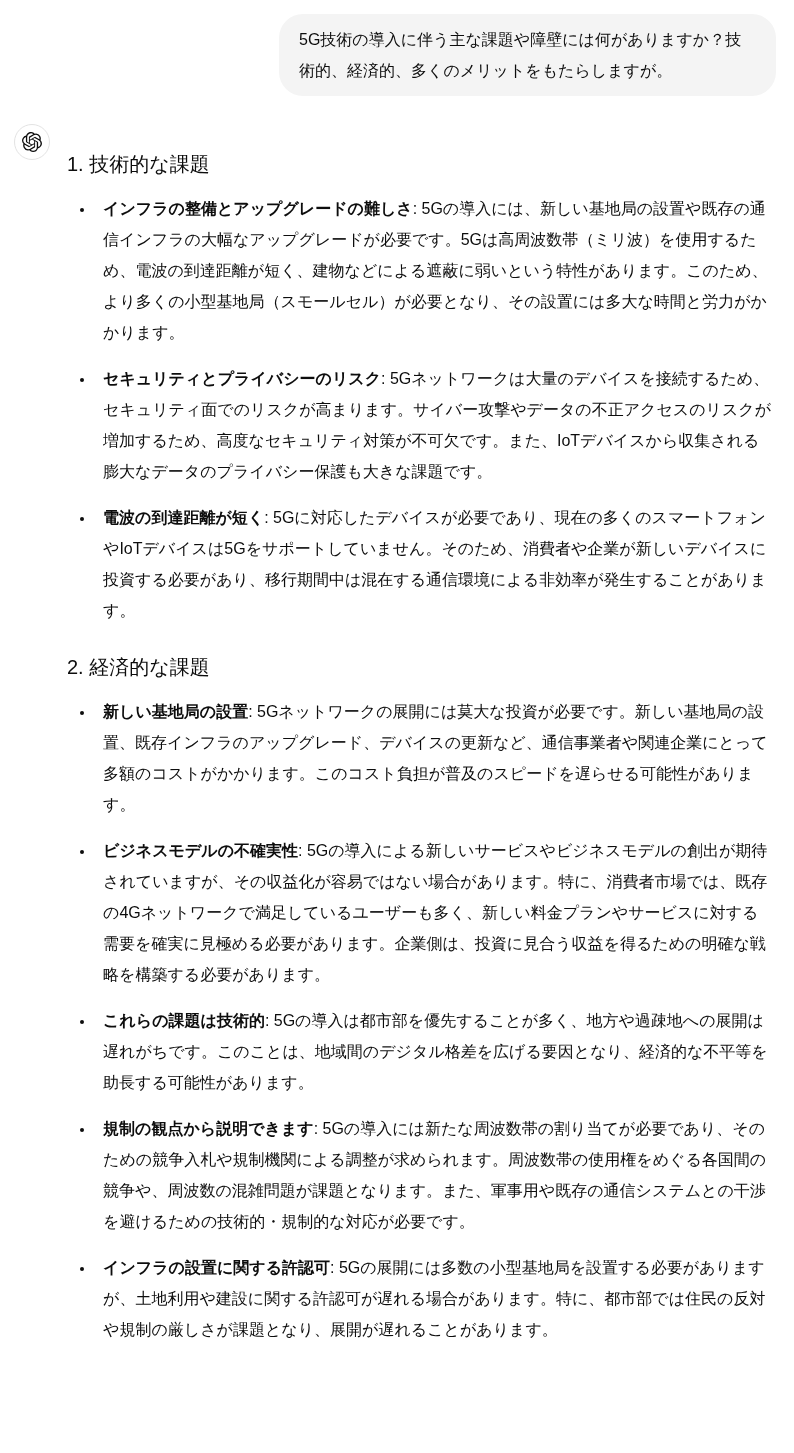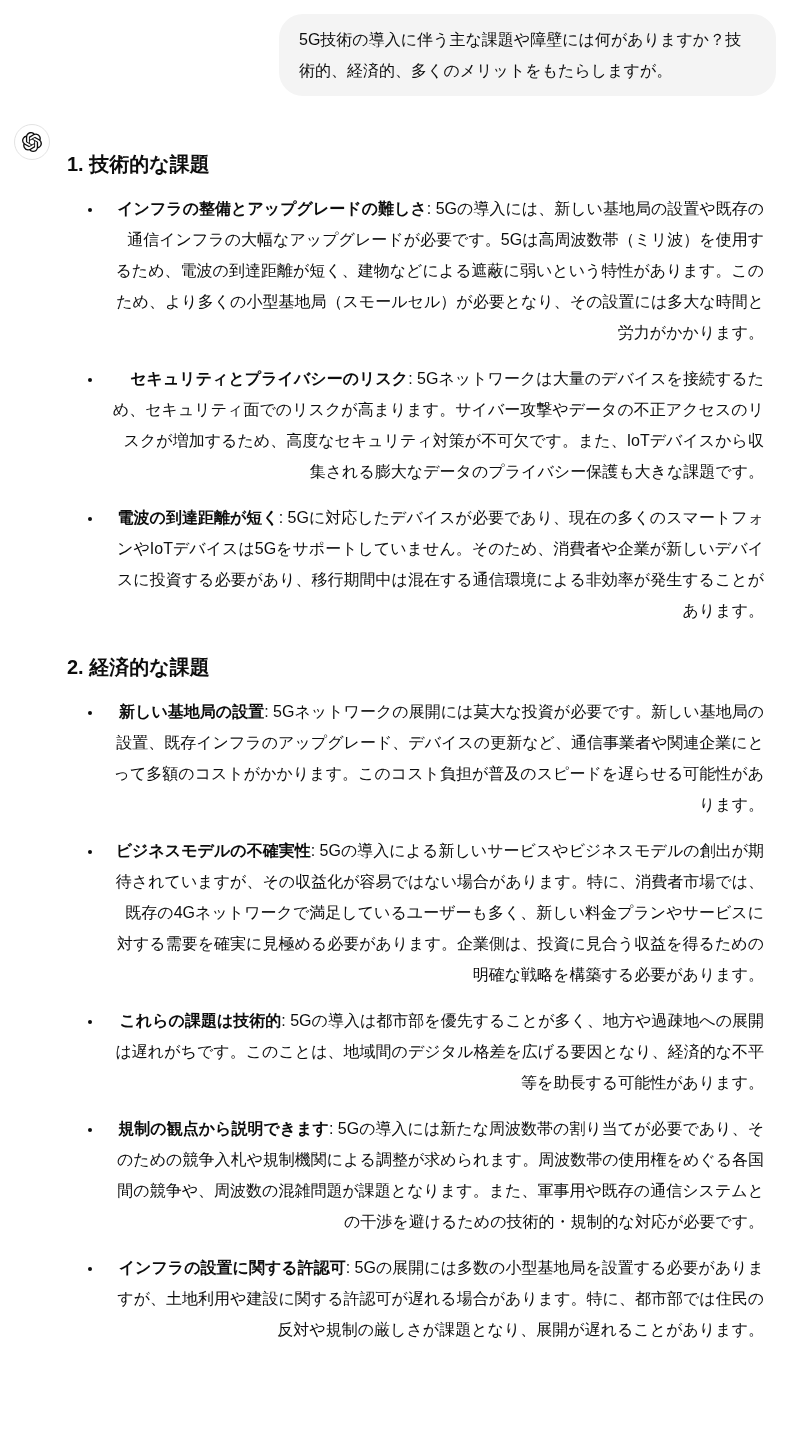--- a/index.html
+++ b/index.html
@@ -60,29 +60,28 @@
     font-size: 16px;
     line-height: 31px;
     padding-top: 1px;
   }
   .content p {
     margin: 0 0 6px 0;
   }
   .content h3 {
     font-size: 20px;
     line-height: 28px;
-    font-weight: 700;
+    font-weight: 400;
     margin: 27px 0 15px 0;
     color: #0d0d0d;
   }
   .content ul {
-    margin: 12px;
+    margin: 4px;
     padding-left: 24px;
     list-style-type: disc;
-    text-align: right;
   }
   .content li {
     margin-bottom: 15px;
     padding-left: 8px;
   }
   .content li::marker {
     font-size: 13px;
   }
   .term {
     font-weight: 700;

